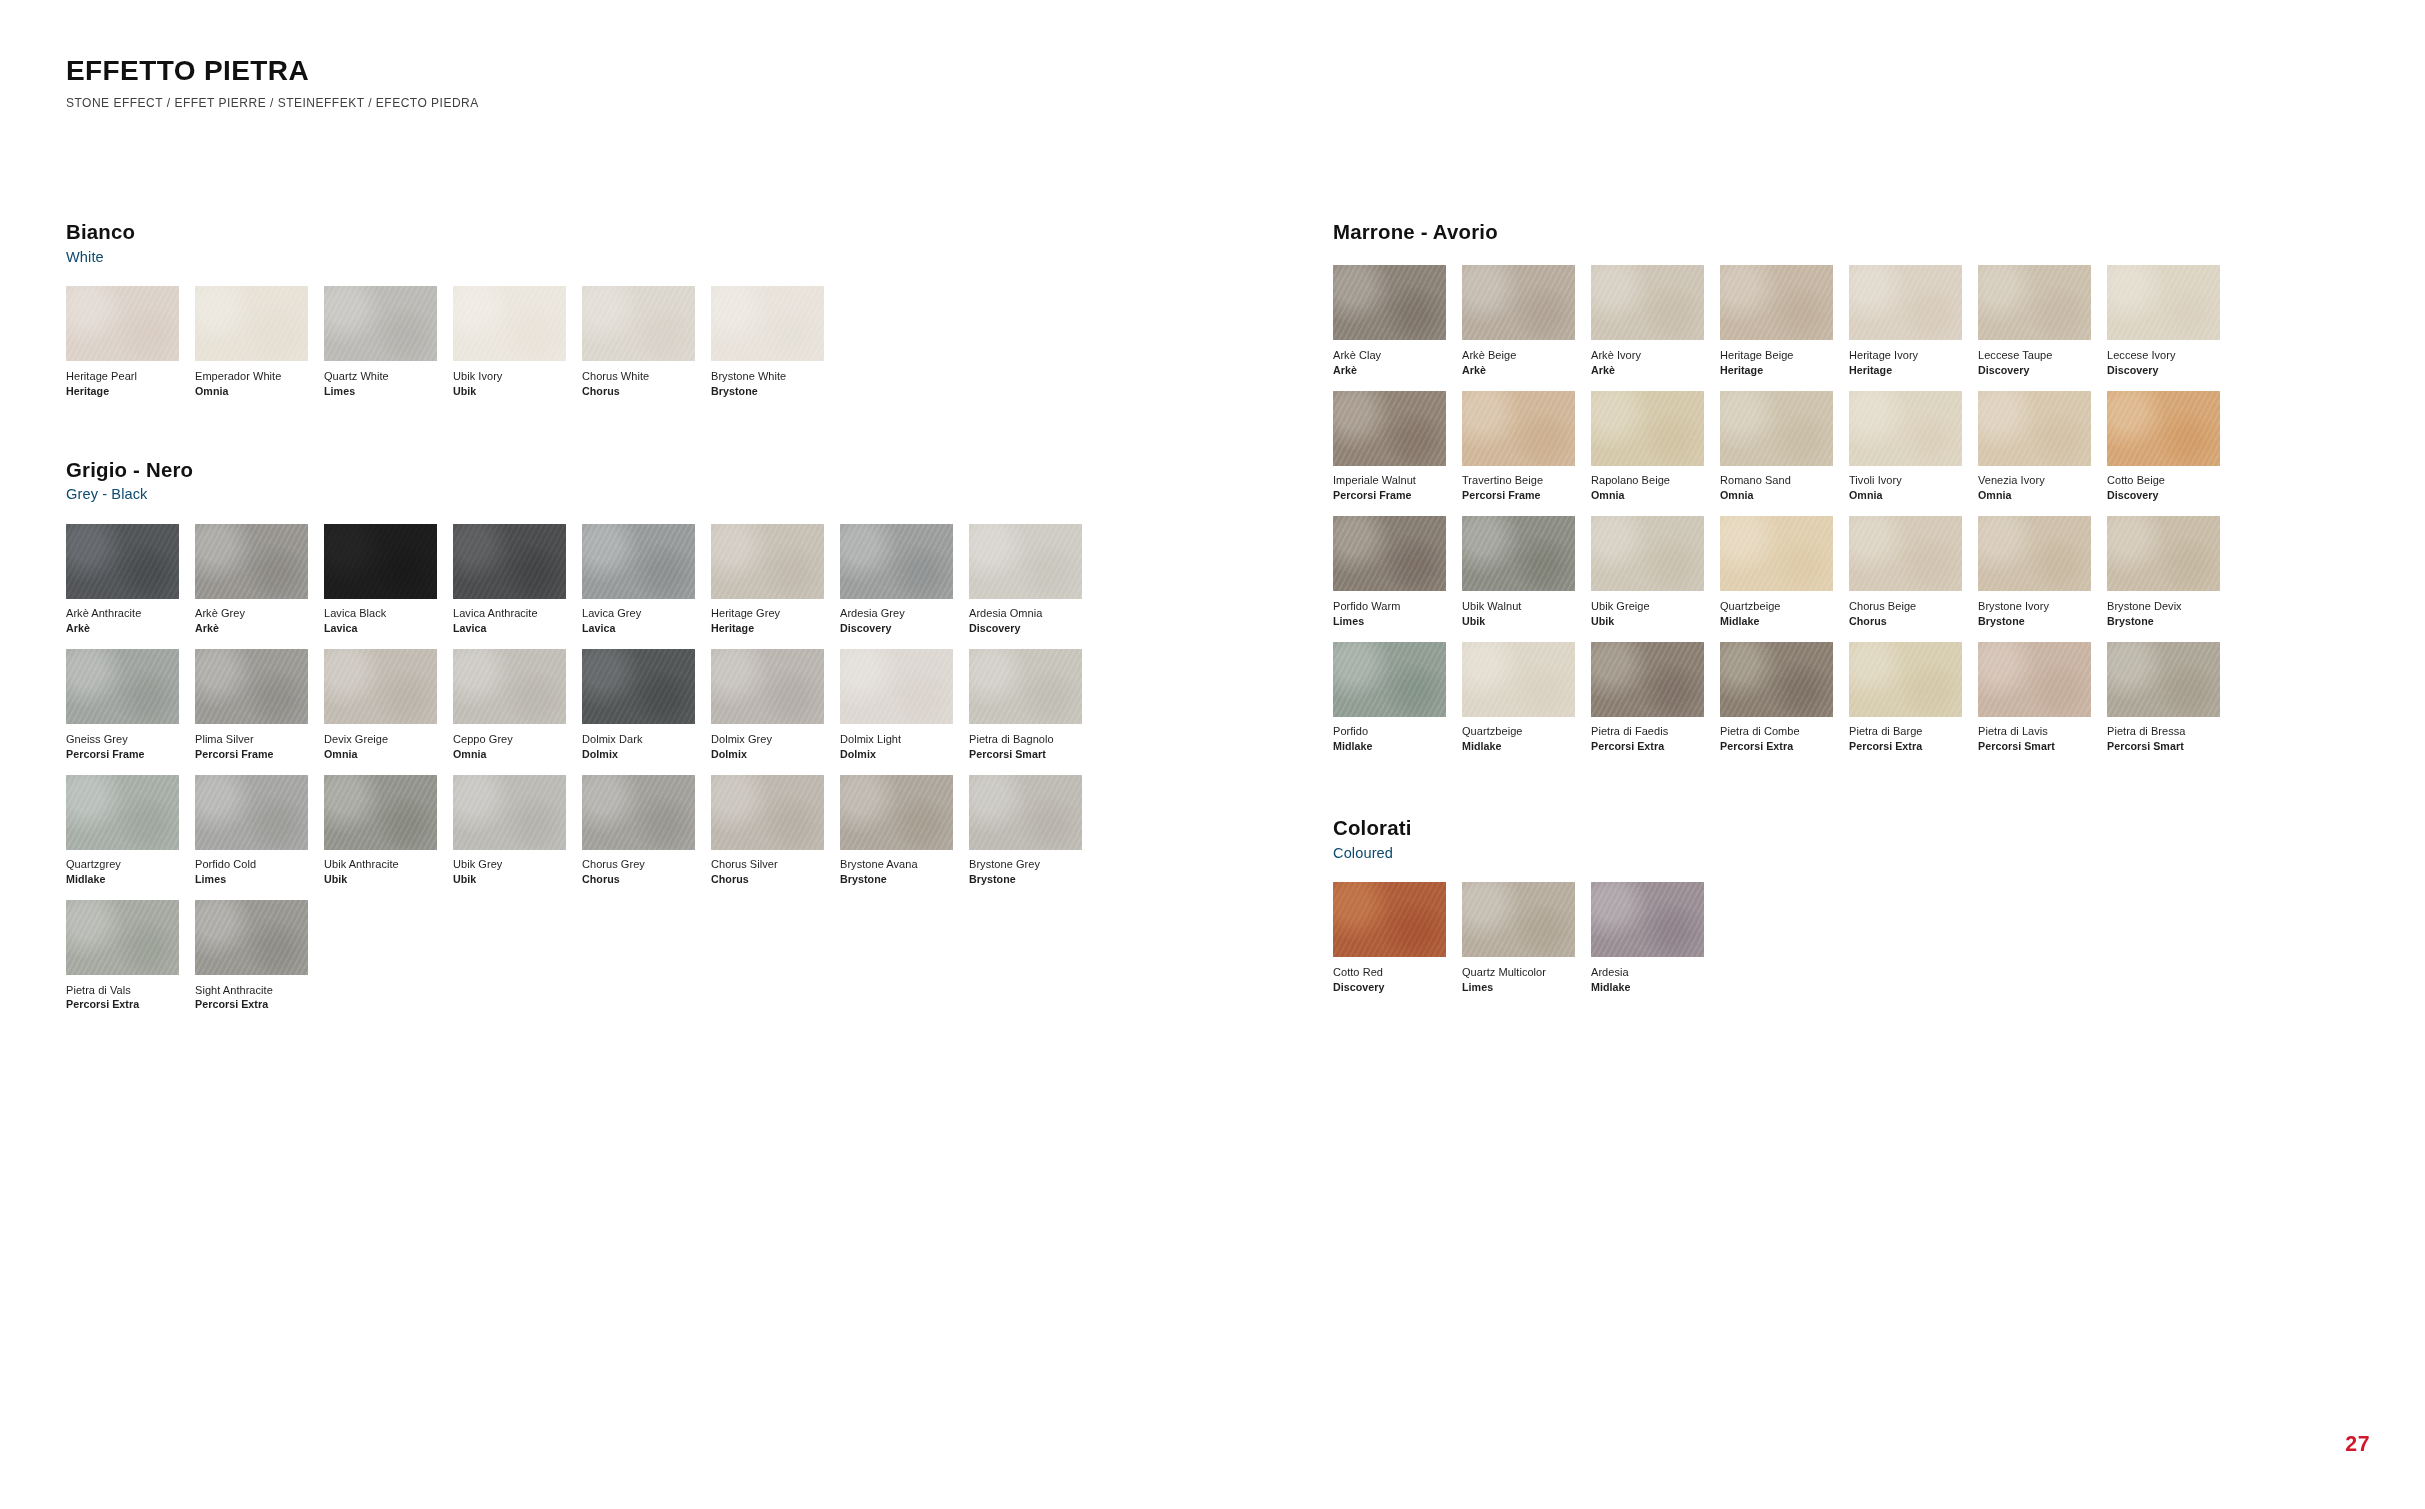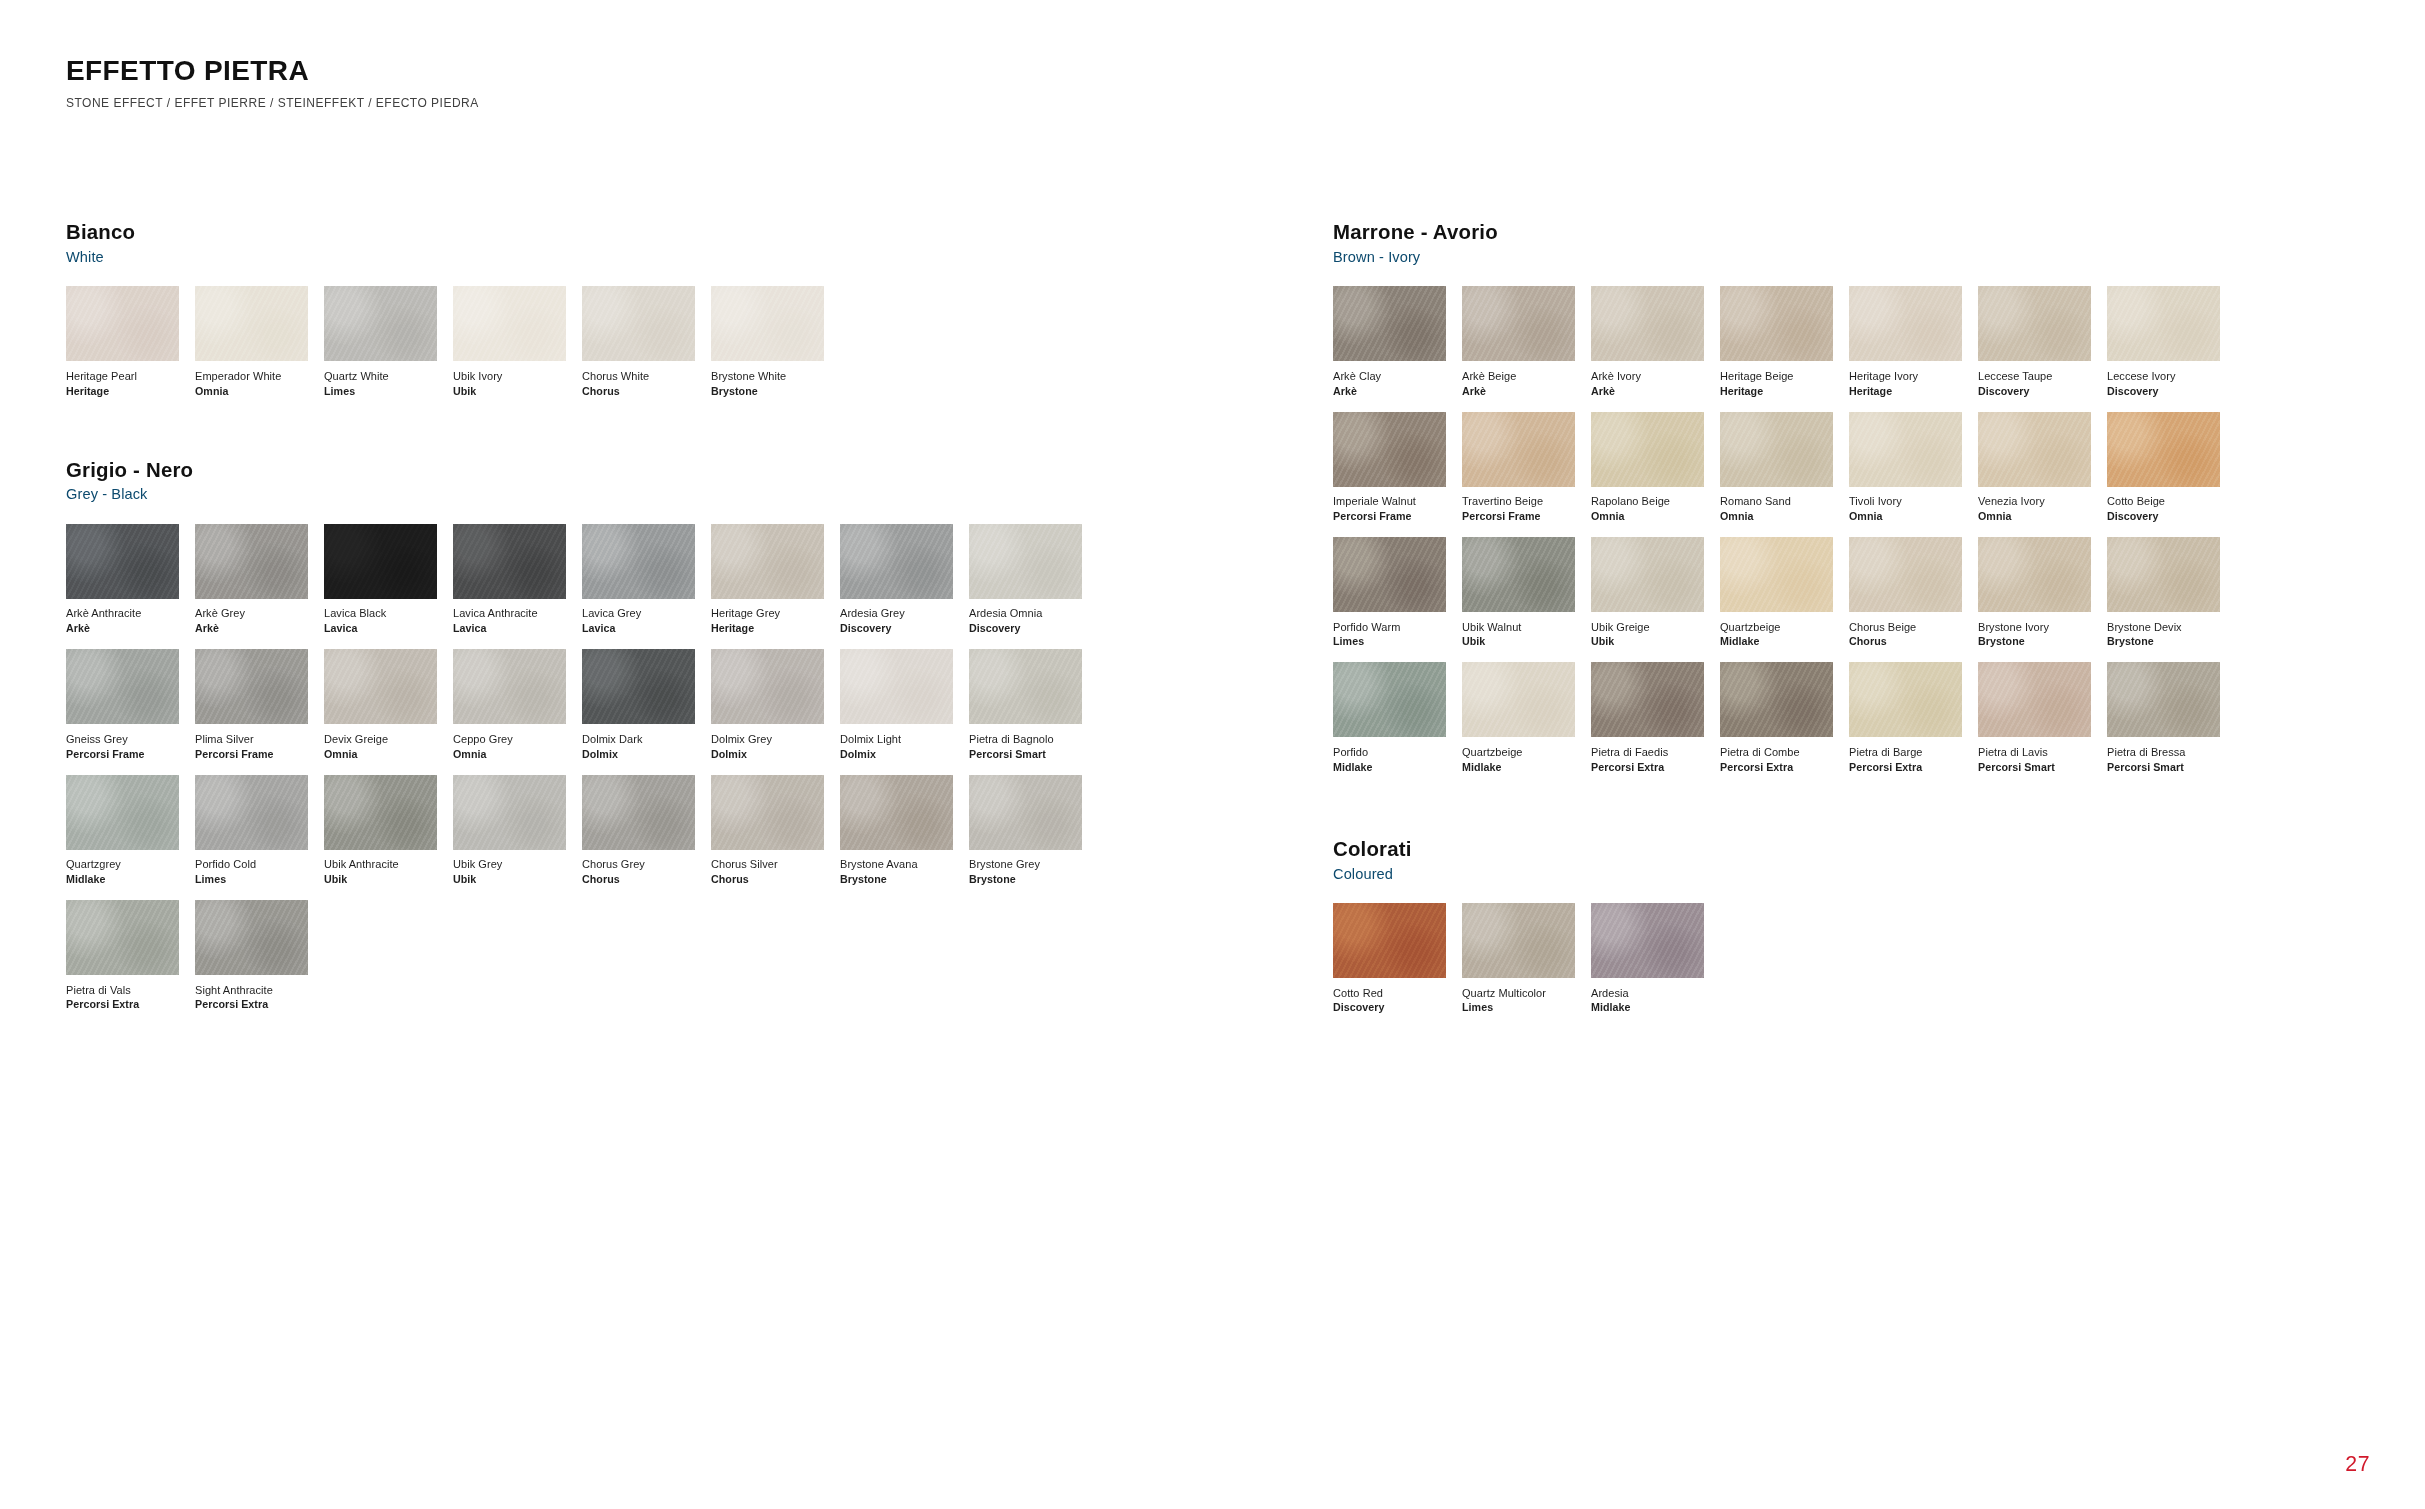--- a/index.html
+++ b/index.html
@@ -108,23 +108,23 @@
     letter-spacing: 0.05px;
   }
 
   .gap-before-grigio { height: 47px; }
   .gap-before-colorati { height: 50px; }
 
   
   #page-number {
     position: absolute;
     right: 56px;
-    bottom: 33px;
+    bottom: 53px;
     font-size: 21.3px;
-    font-weight: normal;
+    font-weight: bold;
     color: #d1192b;
     letter-spacing: 0.5px;
   }
 </style>
 </head>
 <body>
 
 <div id="page-header">
   <h1 id="page-title">EFFETTO PIETRA</h1>
   <div id="page-subtitle">STONE EFFECT / EFFET PIERRE  / STEINEFFEKT / EFECTO PIEDRA</div>
@@ -307,21 +307,20 @@
         </div>
       </div>
   </section>
 
 </div>
 
 <div id="right-column">
 
   <section class="group">
     <h2 class="group-title">Marrone - Avorio</h2>
-    <div class="group-sub">Brown - Ivory</div>
     <div class="grid" id="grid-marrone-avorio">
         <div class="swatch-cell">
           <div class="swatch" style="background-color: rgb(142, 133, 123);"></div>
           <div class="swatch-name">Arkè Clay</div>
           <div class="swatch-series">Arkè</div>
         </div>
         <div class="swatch-cell">
           <div class="swatch" style="background-color: rgb(185, 174, 161);"></div>
           <div class="swatch-name">Arkè Beige</div>
           <div class="swatch-series">Arkè</div>

